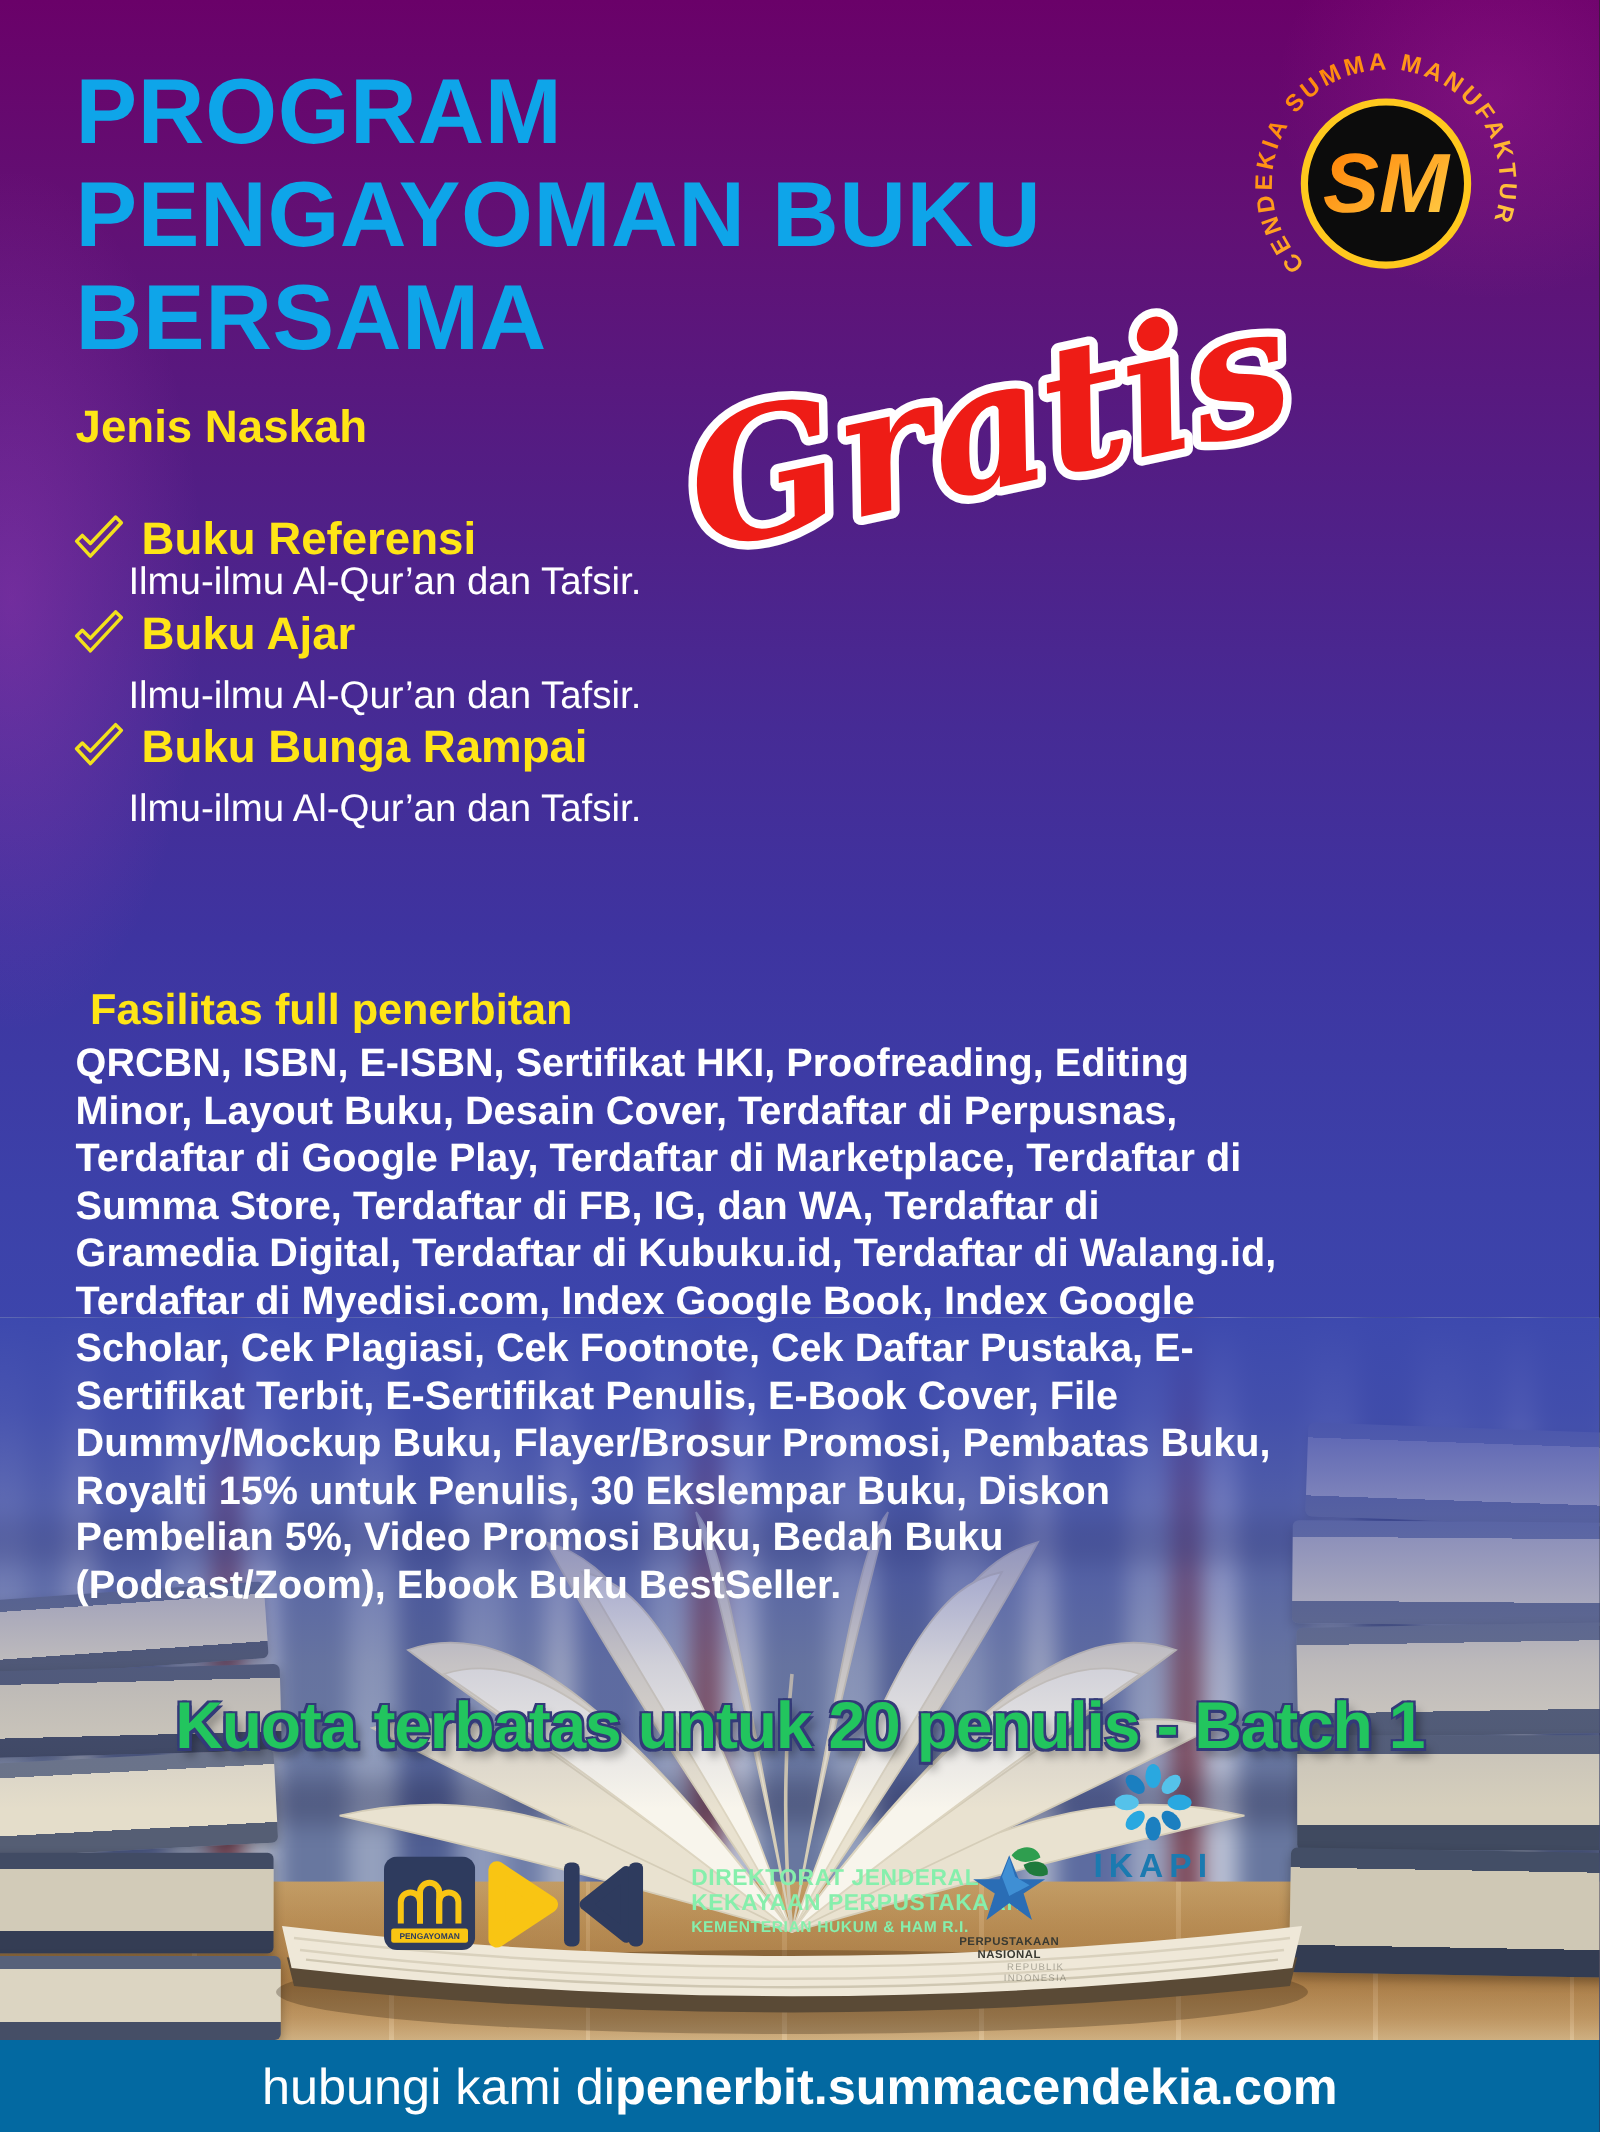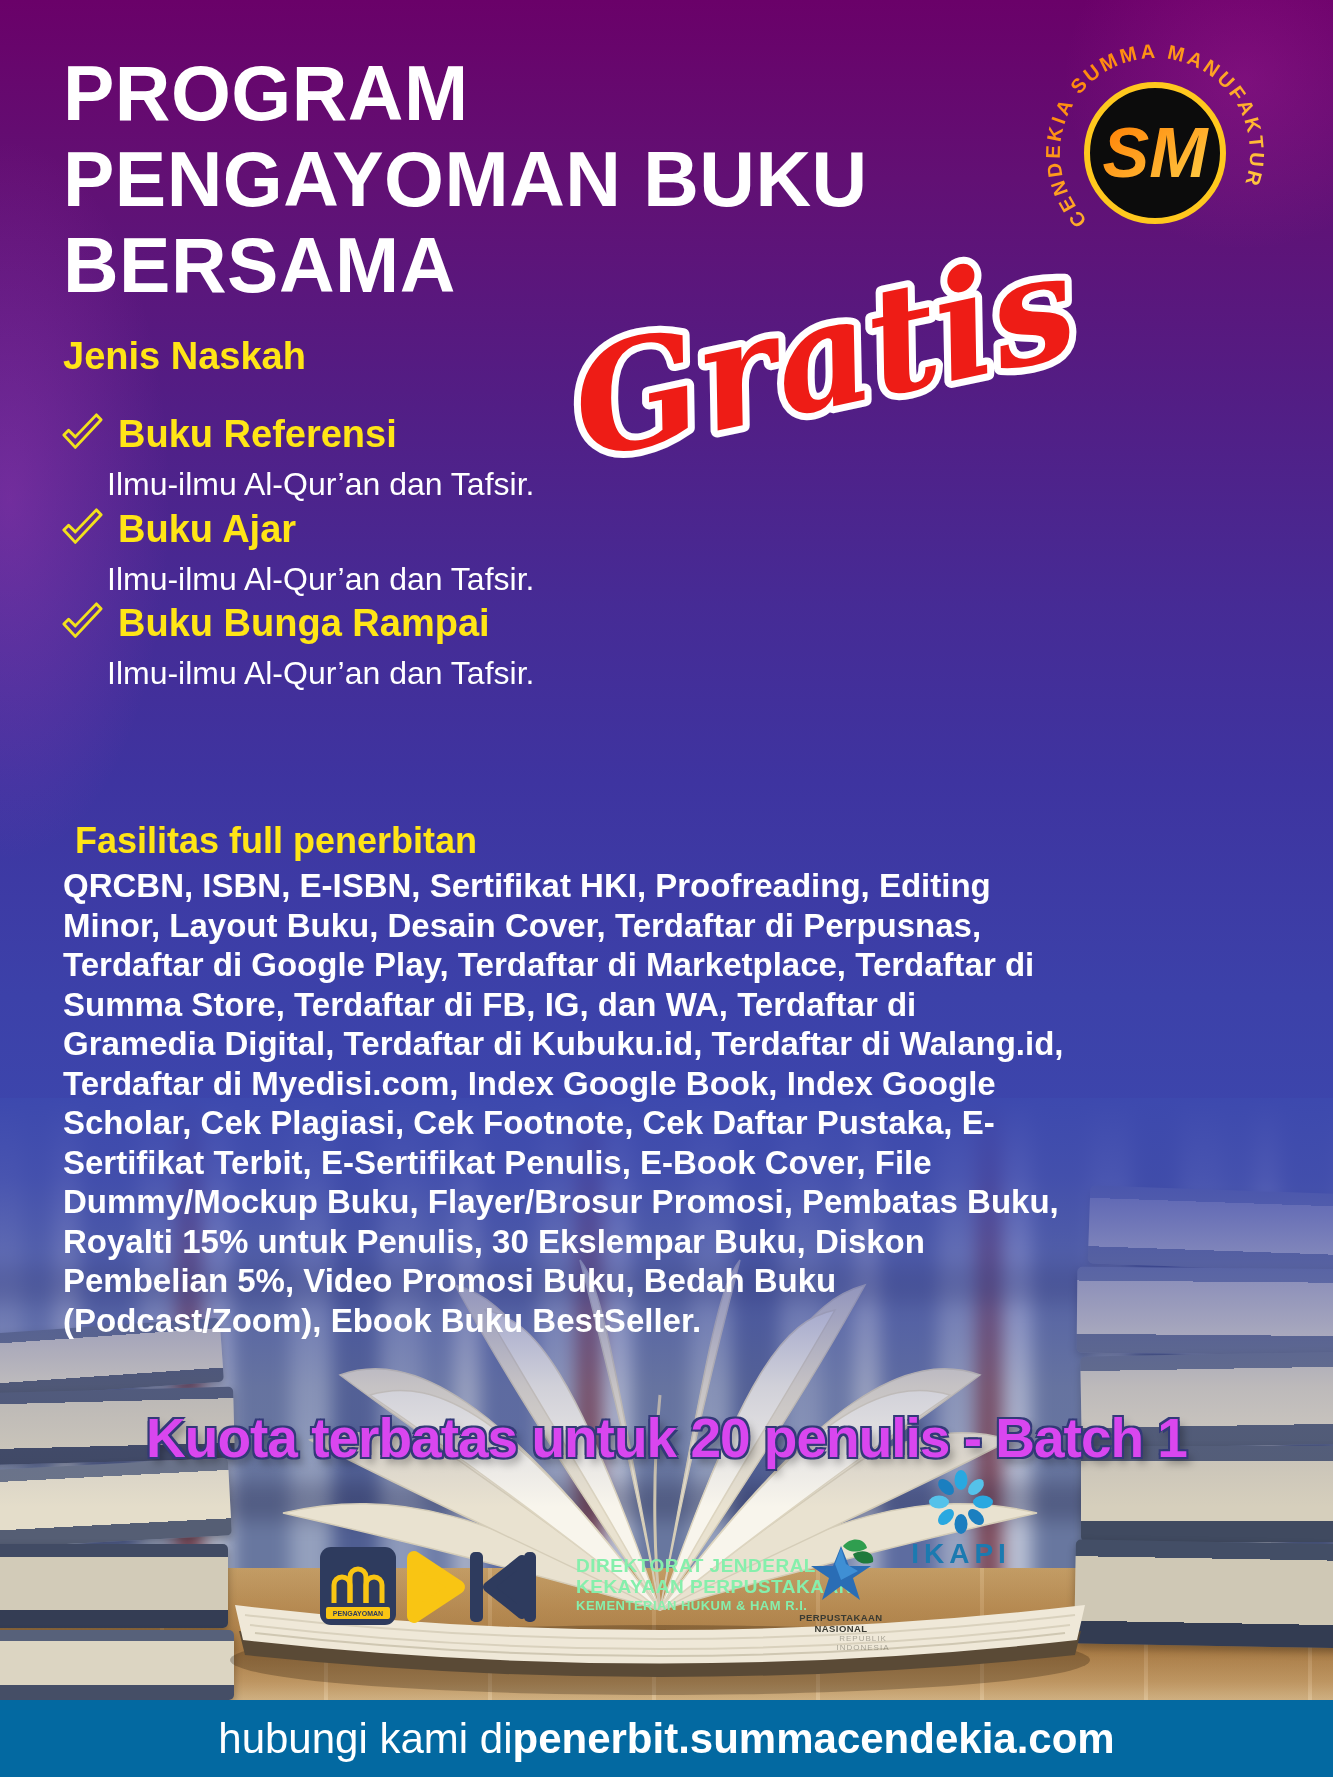--- a/index.html
+++ b/index.html
@@ -65,43 +65,43 @@
   .photo-overlay{
     position:absolute; inset:0;
     background:linear-gradient(180deg,
       rgba(61,73,174,1) 0%, rgba(61,73,174,.86) 13%,
       rgba(68,80,172,.55) 30%, rgba(96,104,162,.26) 48%,
       rgba(130,125,115,0) 68%);
   }
   
   .title{
     position:absolute; left:63px; top:50px; z-index:5;
-    color:#ffffff; font-weight:bold; font-size:77px; line-height:1.12; letter-spacing:.5px;
+    color:#0ea5e9; font-weight:bold; font-size:77px; line-height:1.12; letter-spacing:.5px;
   }
   .brand{position:absolute; left:1020px; top:33px; width:270px; height:240px; z-index:5; overflow:visible;}
   .gratis{position:absolute; left:588px; top:222px; width:470px; height:260px; z-index:5;
     transform:rotate(-12deg); overflow:visible;}
   .jenis-heading{position:absolute; left:63px; top:335px; z-index:5;
     color:#ffe516; font-weight:bold; font-size:38px;}
   .jenis-item{position:absolute; left:60px; z-index:5; display:flex; align-items:center; gap:14px;}
   .jenis-item .check{width:44px; height:44px; flex:0 0 auto;}
   .jenis-label{color:#ffe516; font-weight:bold; font-size:38px; white-space:nowrap;}
   .jenis-desc{position:absolute; left:107px; z-index:5; color:#fff; font-size:32px; white-space:nowrap;}
-  .it1{top:412px;} .de1{top:466px;}
+  .it1{top:428px;} .de1{top:466px;}
   .it2{top:507px;} .de2{top:561px;}
   .it3{top:601px;} .de3{top:655px;}
   .fac-heading{position:absolute; left:75px; top:820px; z-index:5;
     color:#ffe516; font-weight:bold; font-size:36px;}
   .fac-body{
     position:absolute; left:63px; top:866px; width:1270px; z-index:5;
     color:#fff; font-weight:bold; font-size:33px; line-height:39.5px; white-space:pre;
   }
   .quota{
     position:absolute; left:0; top:1406px; width:100%; z-index:5; text-align:center;
-    color:#d946ef; font-weight:bold; font-size:55px; letter-spacing:-1px;
+    color:#22c55e; font-weight:bold; font-size:55px; letter-spacing:-1px;
     text-shadow:2px 2px 0 #333a78, -2px -2px 0 #333a78, 2px -2px 0 #333a78,
       -2px 2px 0 #333a78, 5px 6px 8px rgba(0,0,0,.35);
   }
   
   .partner{position:absolute; z-index:6;}
   .pengayoman{left:320px; top:1547px; width:76px; height:78px;}
   .djki-mark{left:404px; top:1548px; width:132px; height:78px;}
   .djki-text{left:576px; top:1556px; color:#86efac; font-weight:bold; line-height:1.08; letter-spacing:.5px;}
   .djki-text .l12{font-size:19px;}
   .djki-text .l3{font-size:13px; margin-top:2px;}

